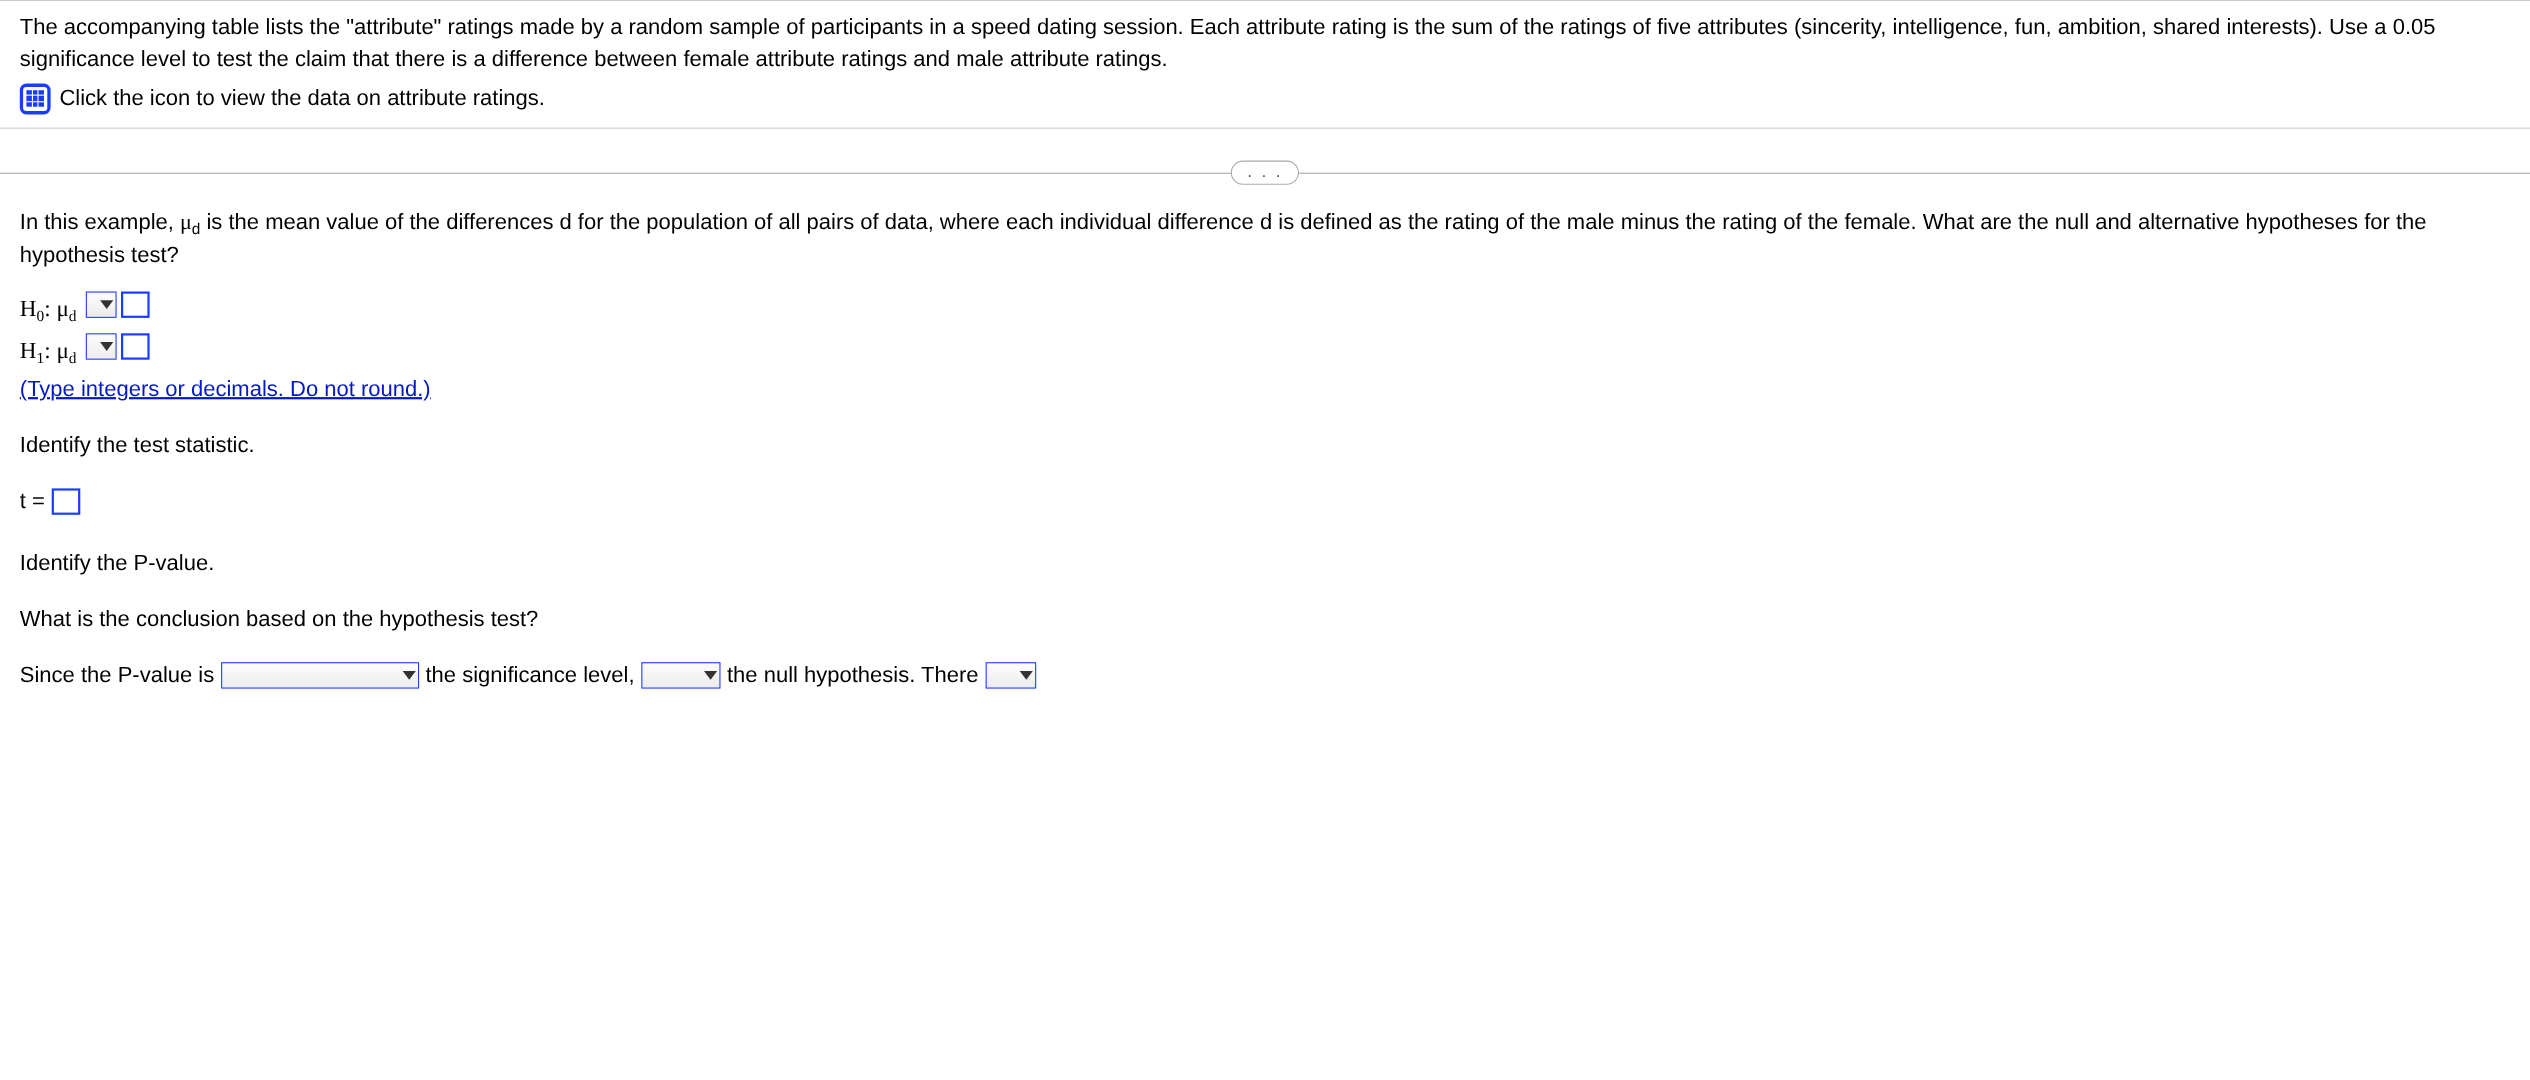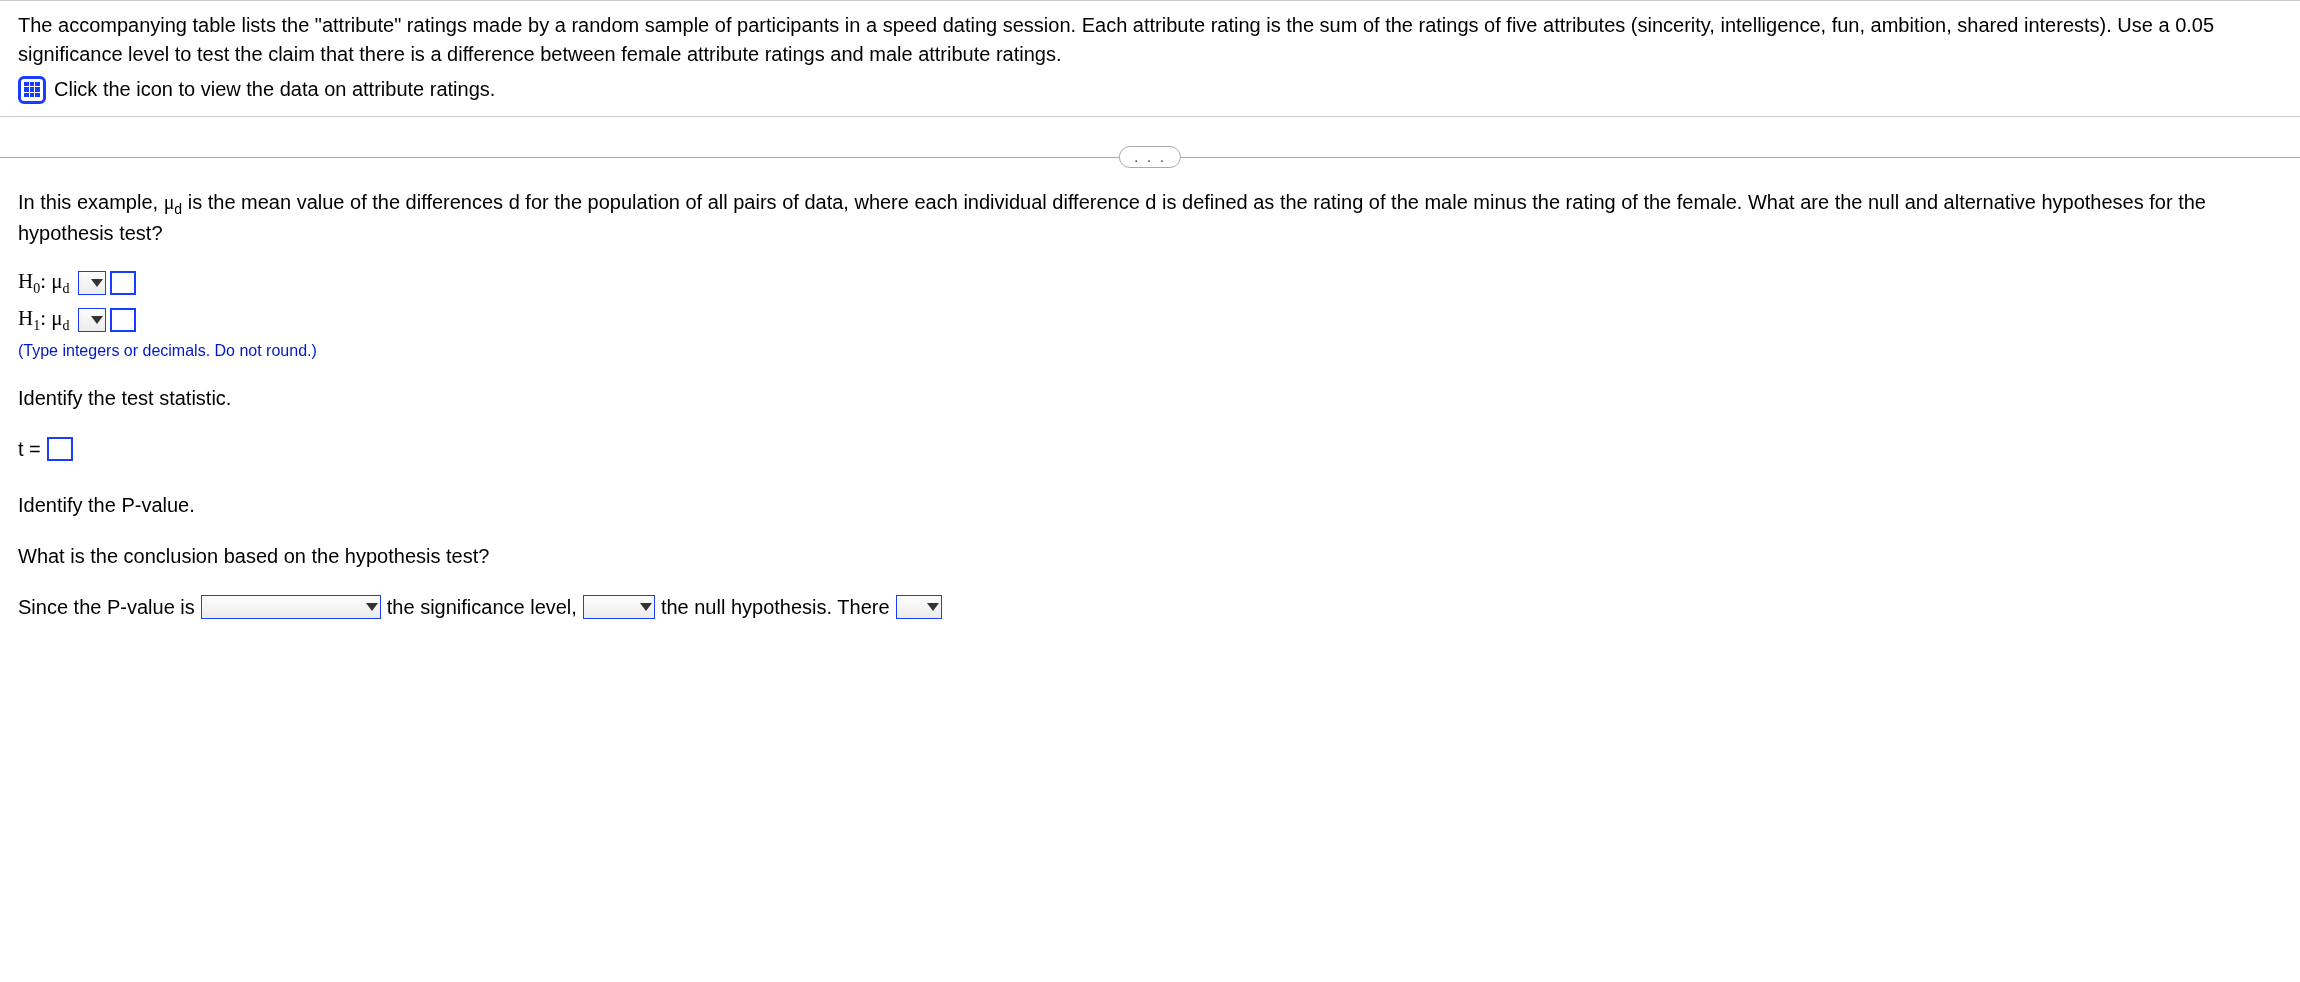--- a/index.html
+++ b/index.html
@@ -69,21 +69,21 @@
       letter-spacing: 2px;
       line-height: 20px;
       cursor: pointer;
     }
     .content {
       padding: 0 36px 30px 18px;
     }
     .para { margin: 10px 0 18px 0; }
     .hyp-row {
       display: flex;
-      align-items: center;
+      align-items: flex-start;
       margin: 3px 0;
     }
     .hyp-label {
       font-family: 'Times New Roman', serif;
       font-size: 21px;
       margin-right: 6px;
     }
     .sub { font-size: 14px; vertical-align: sub; }
     .mu { font-family: 'Times New Roman', serif; }
     .dropdown {
@@ -112,21 +112,22 @@
       display: inline-block;
       width: 26px;
       height: 24px;
       border: 2px solid #1a3cff;
       background: #fff;
       margin: 0 2px;
       vertical-align: middle;
     }
     .hint {
       color: #0018c7;
-      font-size: 16px;
+      font-size: 20px;
+      text-decoration: underline;
     }
     .inline-flow {
       display: flex;
       flex-wrap: wrap;
       align-items: center;
       gap: 4px;
       margin-top: 16px;
       line-height: 2.0;
     }
     .inline-flow > span, .inline-flow > div { white-space: nowrap; }

